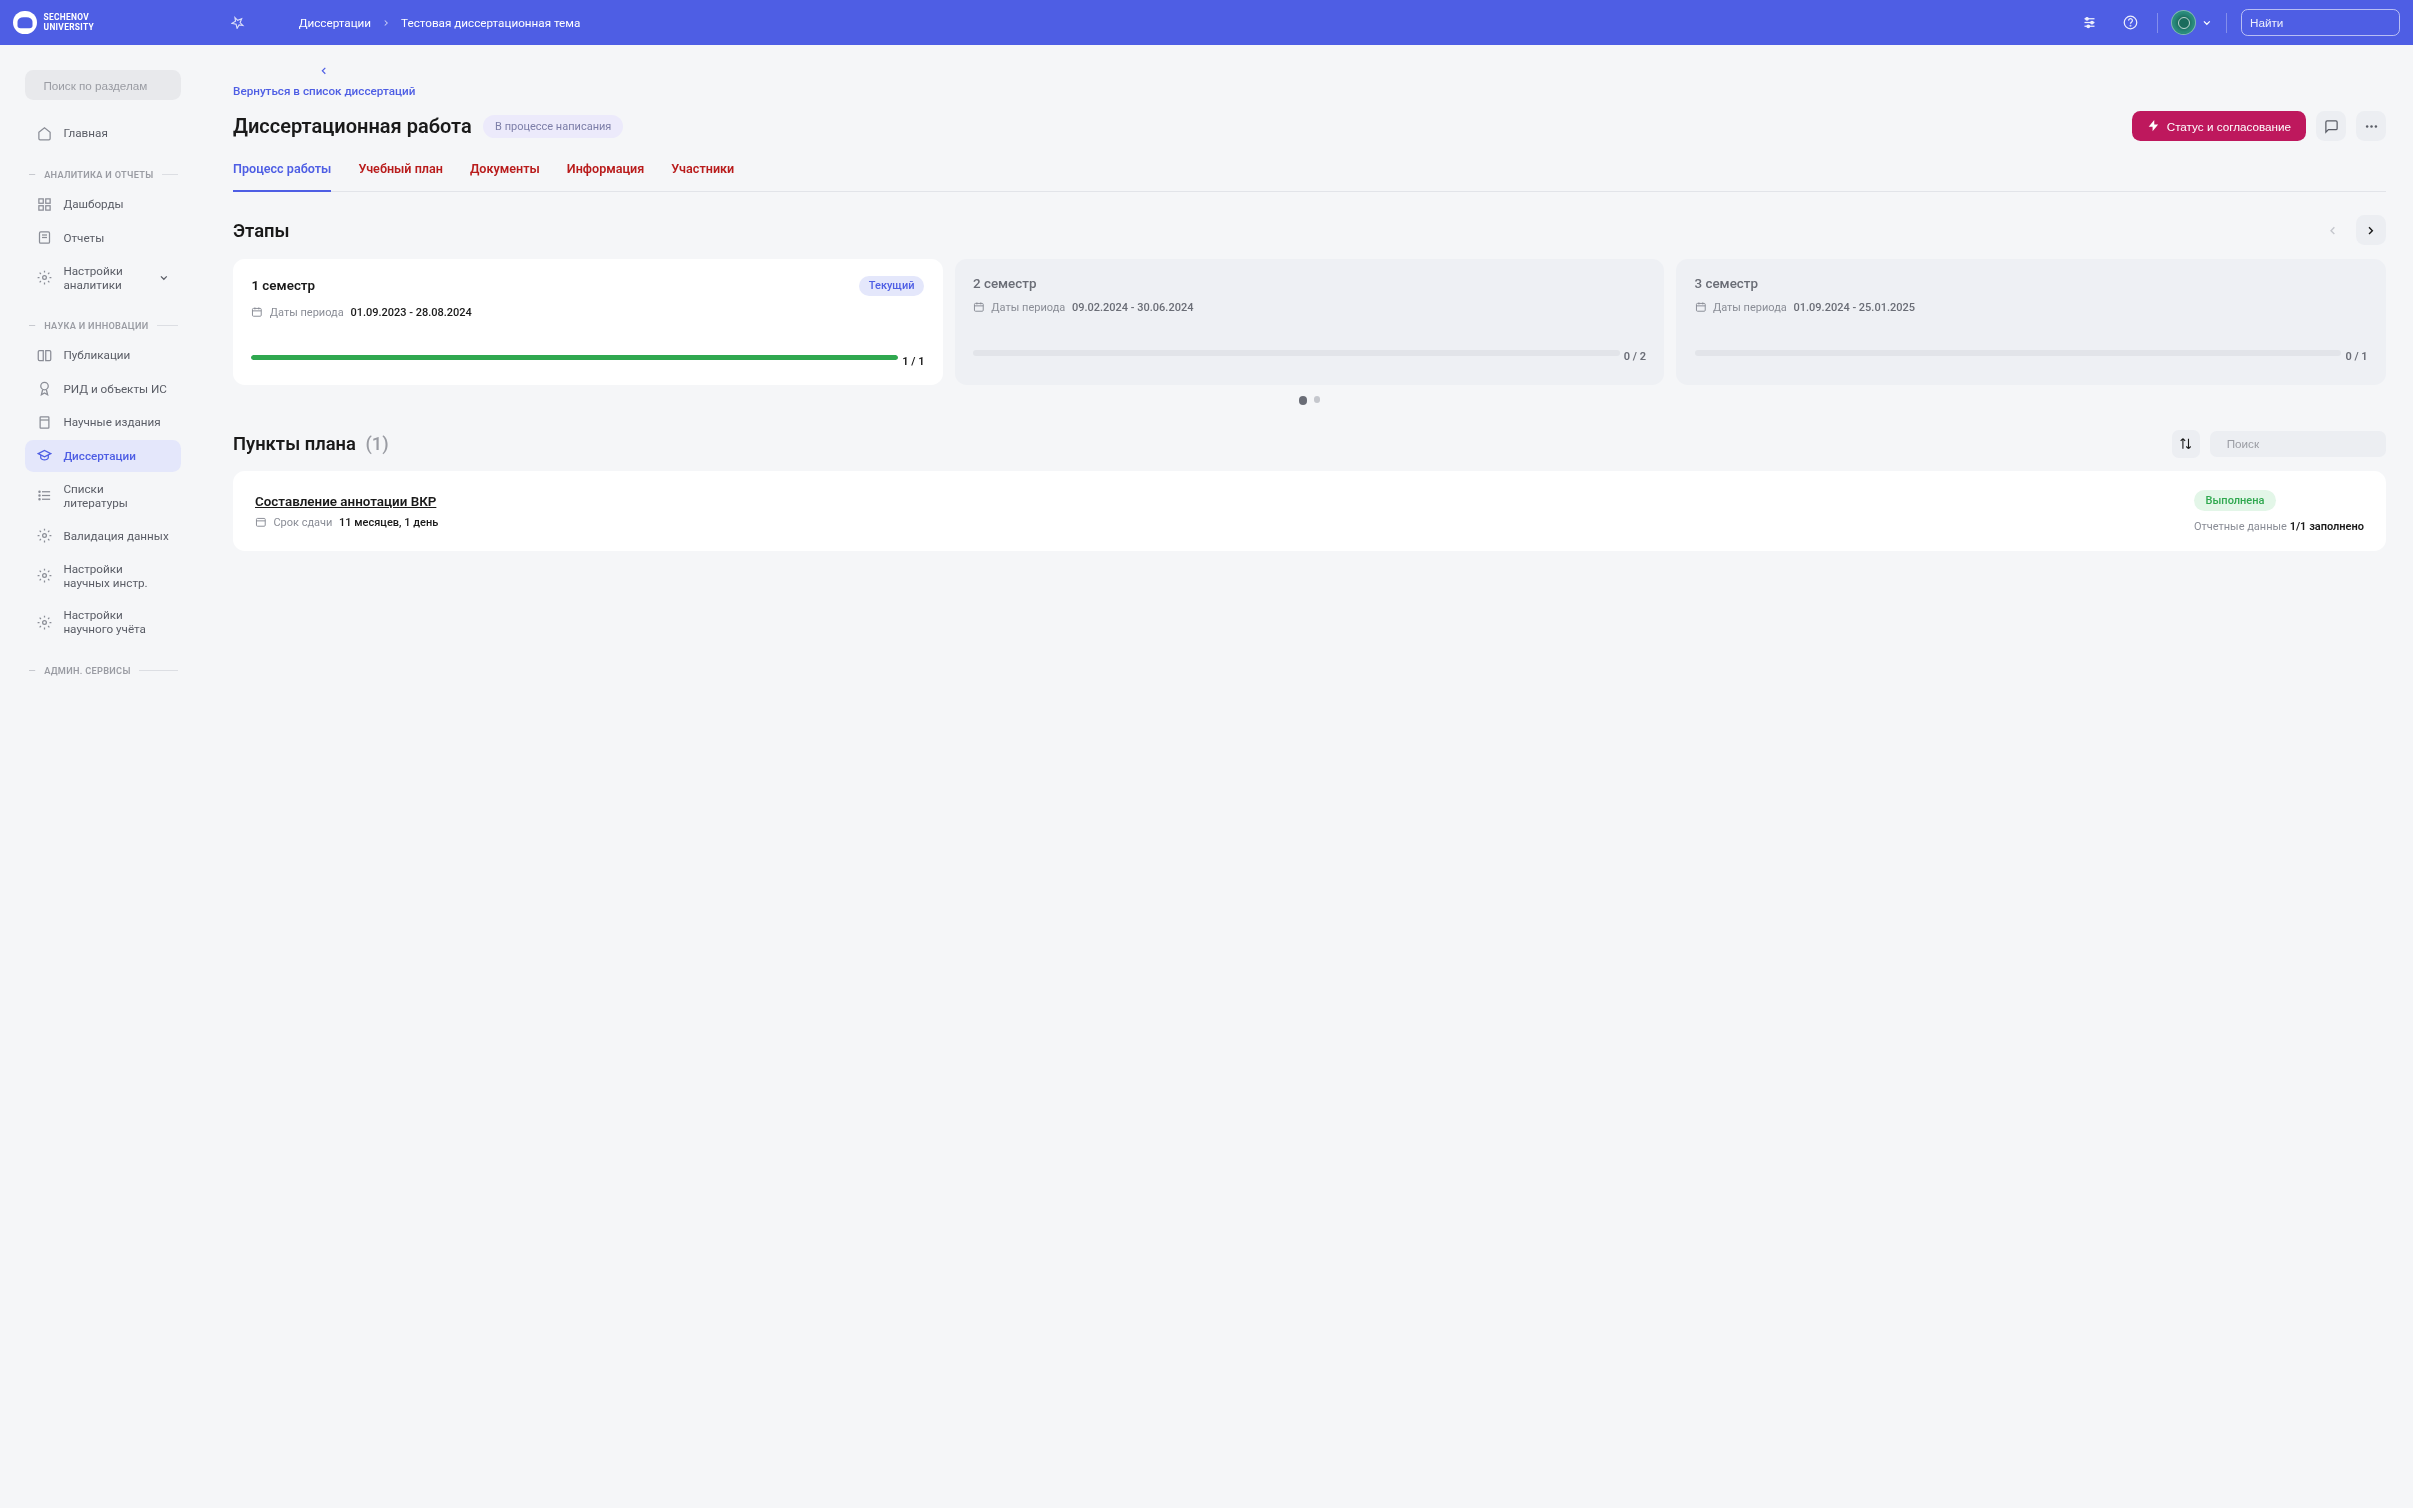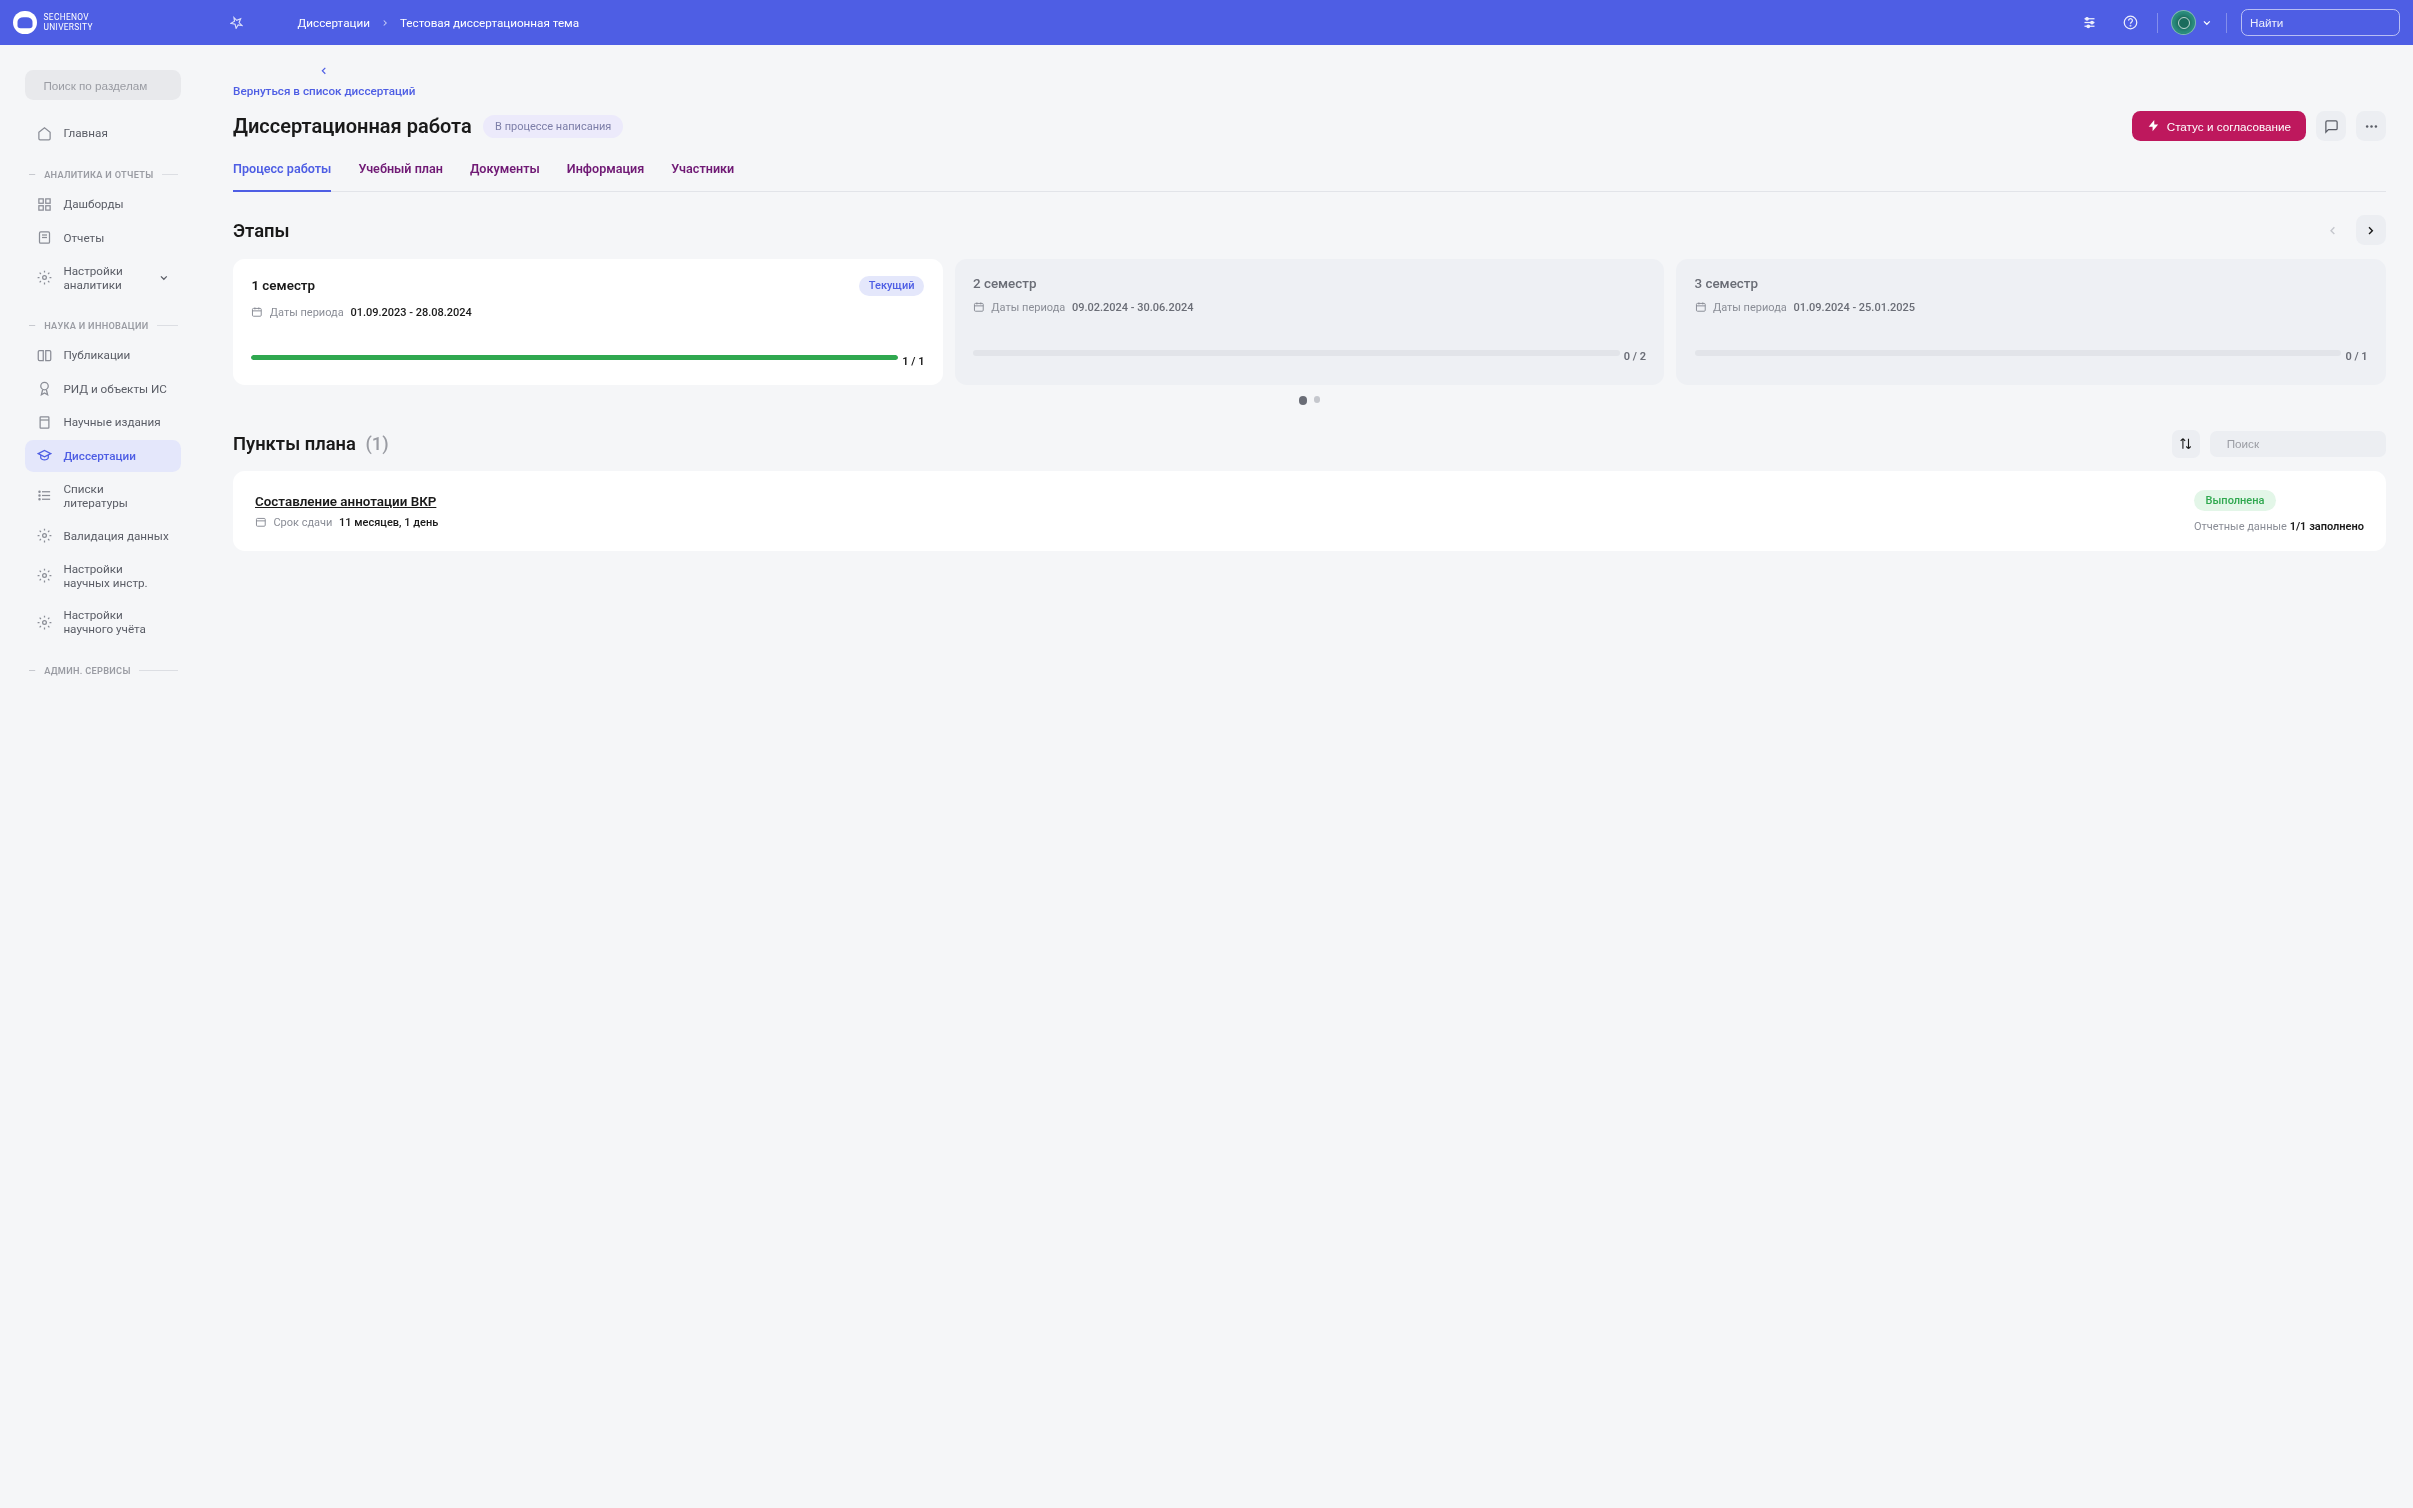--- a/index.html
+++ b/index.html
@@ -4,21 +4,21 @@
 <style>
 * { margin: 0; padding: 0; box-sizing: border-box; }
 body { font-family: -apple-system, BlinkMacSystemFont, 'Segoe UI', Roboto, sans-serif; background: #f5f6f8; color: #1a1a1a; }
 .app { display: flex; flex-direction: column; height: 100vh; }
 
 
 .topbar { background: #4e5ee4; height: 45px; display: flex; align-items: center; padding: 0 13.4px; gap: 13.4px; color: white; }
 .logo { display: flex; align-items: center; gap: 6.7px; }
 .logo-icon { width: 23.5px; height: 23.5px; background: white; border-radius: 50%; position: relative; }
 .logo-icon::before { content: ''; position: absolute; top: 50%; left: 50%; transform: translate(-50%,-50%); width: 15px; height: 11.7px; background: #4e5ee4; border-radius: 40% 40% 20% 20%; }
-.logo-text { font-size: 8.4px; line-height: 1.1; font-weight: 400; text-transform: uppercase; letter-spacing: 0.3px; }
+.logo-text { font-size: 8.4px; line-height: 1.1; font-weight: 700; text-transform: uppercase; letter-spacing: 0.3px; }
 .pin-btn { width: 27px; height: 27px; display: flex; align-items: center; justify-content: center; color: white; opacity: 0.8; cursor: pointer; margin-left: 117px; }
 .breadcrumb { display: flex; align-items: center; gap: 10px; margin-left: 34px; font-size: 11.7px; }
 .breadcrumb-sep { opacity: 0.7; }
 .topbar-right { margin-left: auto; display: flex; align-items: center; gap: 13.4px; }
 .topbar-icon { width: 27px; height: 27px; display: flex; align-items: center; justify-content: center; cursor: pointer; opacity: 0.9; }
 .topbar-divider { width: 0.8px; height: 20px; background: rgba(255,255,255,0.3); }
 .avatar-wrap { display: flex; align-items: center; gap: 5px; cursor: pointer; }
 .avatar { width: 25px; height: 25px; border-radius: 50%; background: radial-gradient(circle, #1a6b5c 30%, #2a8b7c 60%); border: 1.7px solid rgba(255,255,255,0.4); position: relative; }
 .avatar::before { content: ''; position: absolute; top: 50%; left: 50%; width: 10px; height: 10px; border: 1.3px solid rgba(255,255,255,0.7); border-radius: 50%; transform: translate(-50%,-50%); }
 .top-search { display: flex; align-items: center; background: transparent; border: 1.3px solid rgba(255,255,255,0.6); border-radius: 6.7px; height: 27px; padding: 0 8.4px; width: 159px; gap: 6.7px; }
@@ -47,21 +47,21 @@
 .back-link { display: inline-flex; align-items: center; gap: 6.7px; color: #4e5ee4; font-size: 11.7px; font-weight: 500; cursor: pointer; margin-bottom: 13.4px; flex-direction: column; }
 .header-row { display: flex; align-items: center; gap: 11.7px; margin-bottom: 20px; }
 .page-title { font-size: 20px; font-weight: 600; }
 .badge-soft { background: #eceafb; color: #7c7ea8; font-size: 11px; padding: 5px 11.7px; border-radius: 13.4px; }
 .header-actions { margin-left: auto; display: flex; gap: 10px; }
 .btn-primary { background: #be185d; color: white; border: none; padding: 8.4px 15px; border-radius: 8.4px; font-size: 11.7px; font-weight: 500; display: inline-flex; align-items: center; gap: 6.7px; cursor: pointer; }
 .icon-btn { width: 30px; height: 30px; border-radius: 8.4px; background: #eceef2; border: none; display: inline-flex; align-items: center; justify-content: center; cursor: pointer; color: #5a5d66; }
 
 
 .tabs { display: flex; gap: 27px; border-bottom: 0.8px solid #e2e4e9; margin-bottom: 23.5px; }
-.tab { font-size: 12.6px; font-weight: 600; color: #701a75; padding: 0 0 13.4px 0; cursor: pointer; border-bottom: 2.5px solid transparent; margin-bottom: -0.8px; }
+.tab { font-size: 12.6px; font-weight: 600; color: #b91c1c; padding: 0 0 13.4px 0; cursor: pointer; border-bottom: 2.5px solid transparent; margin-bottom: -0.8px; }
 .tab.active { color: #4e5ee4; border-bottom-color: #4e5ee4; }
 
 
 .stages-head { display: flex; align-items: center; margin-bottom: 13.4px; }
 .section-title { font-size: 18.4px; font-weight: 600; }
 .nav-arrows { margin-left: auto; display: flex; gap: 8.4px; }
 .arrow-btn { width: 30px; height: 30px; border-radius: 8.4px; display: flex; align-items: center; justify-content: center; cursor: pointer; }
 .arrow-btn.disabled { color: #c5c7cd; }
 .arrow-btn.enabled { background: #eceef2; color: #1a1a1a; }
 

